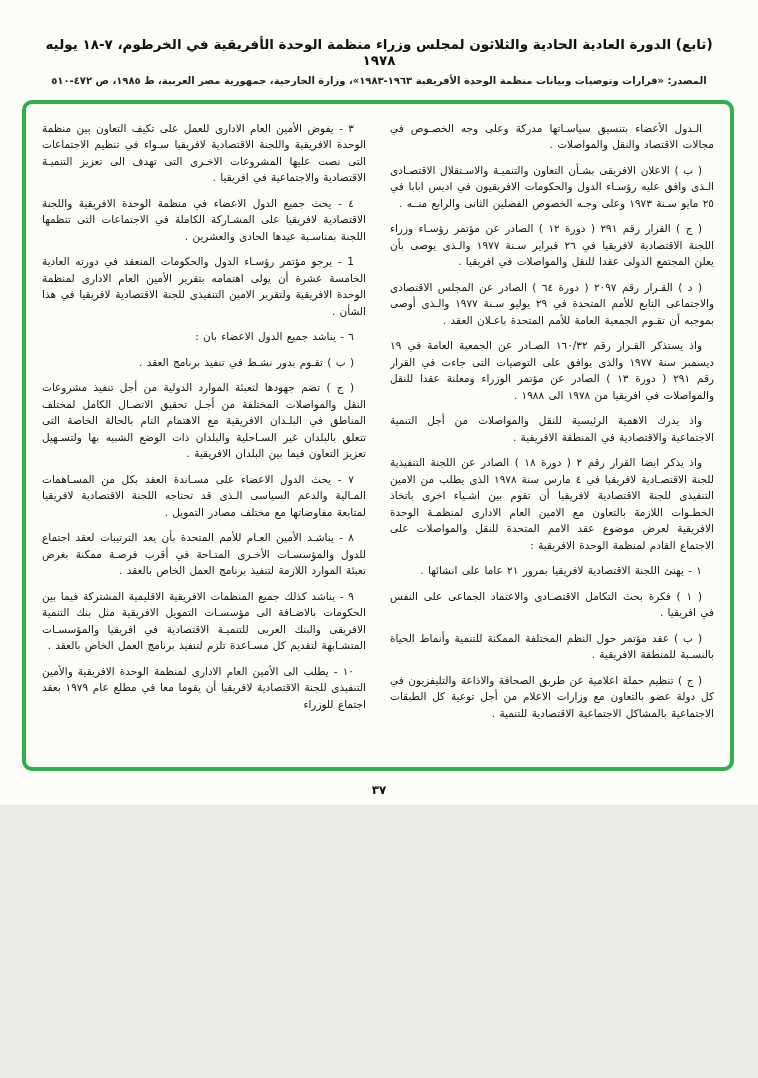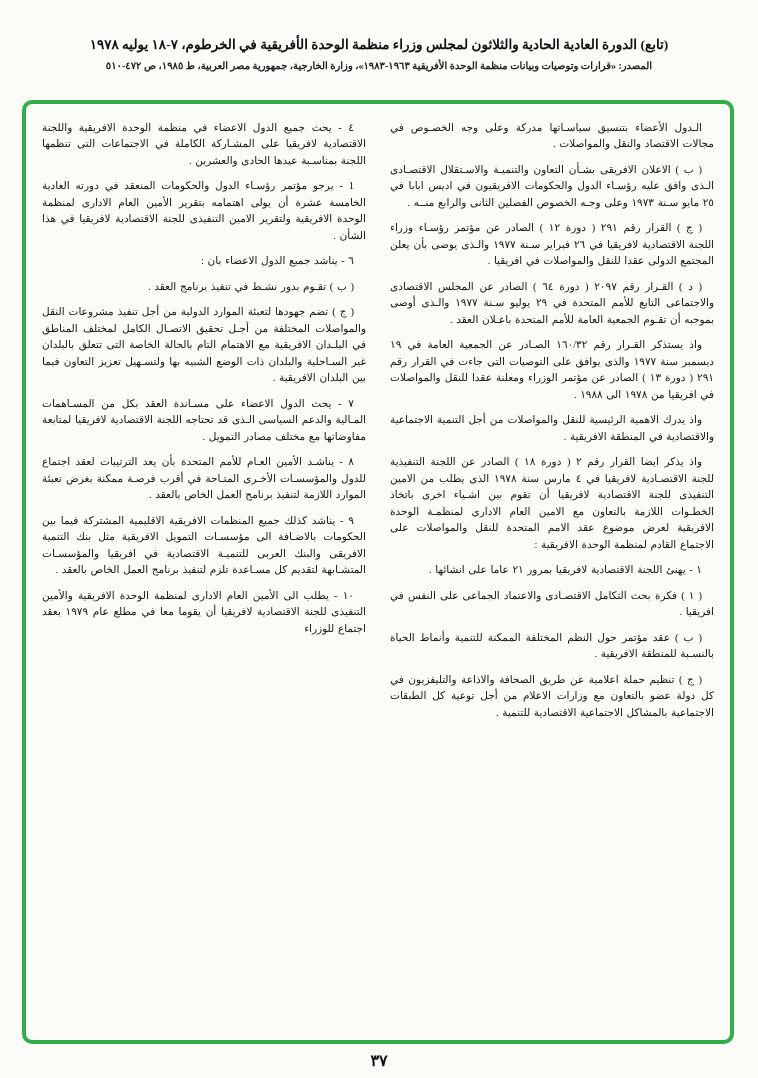--- a/index.html
+++ b/index.html
@@ -4,27 +4,26 @@
 <style>
   html, body {
     margin: 0;
     padding: 0;
     background: #e9e9e6;
     font-family: "DejaVu Sans", sans-serif;
   }
   .page {
     position: relative;
     width: 758px;
-    height: 1078px;
+    height: 805px;
     margin: 0 auto;
     background: #fbfbf8;
     direction: rtl;
     overflow: hidden;
     color: #1a1a1a;
-    font-family: Liberation Serif, serif;
   }
   .header {
     position: absolute;
     top: 36px;
     right: 28px;
     left: 28px;
     text-align: center;
     direction: rtl;
   }
   .header-title {
@@ -72,21 +71,21 @@
     word-spacing: 1px;
     color: #141414;
   }
   .page-number {
     position: absolute;
     bottom: 8px;
     left: 0;
     right: 0;
     text-align: center;
     font-weight: bold;
-    font-size: 16px;
+    font-size: 12px;
     color: #111;
   }
 </style>
 </head>
 <body>
 
 <div class="page">
 
   <div class="header">
     <div class="header-title">(تابع) الدورة العادية الحادية والثلاثون لمجلس وزراء منظمة الوحدة الأفريقية في الخرطوم، ٧-١٨ يوليه ١٩٧٨</div>
@@ -102,20 +101,21 @@
           <p class="para">( د ) القـرار رقم ٢٠٩٧ ( دورة ٦٤ ) الصادر عن المجلس الاقتصادى والاجتماعى التابع للأمم المتحدة في ٢٩ يوليو سـنة ١٩٧٧ والـذى أوصى بموجبه أن تقـوم الجمعية العامة للأمم المتحدة باعـلان العقد .</p>
           <p class="para">واذ يستذكر القـرار رقم ١٦٠/٣٢ الصـادر عن الجمعية العامة في ١٩ ديسمبر سنة ١٩٧٧ والذى يوافق على التوصيات التى جاءت في القرار رقم ٢٩١ ( دورة ١٣ ) الصادر عن مؤتمر الوزراء ومعلنة عقدا للنقل والمواصلات في افريقيا من ١٩٧٨ الى ١٩٨٨ .</p>
           <p class="para">واذ يدرك الاهمية الرئيسية للنقل والمواصلات من أجل التنمية الاجتماعية والاقتصادية في المنطقة الافريقية .</p>
           <p class="para">واذ يذكر ايضا القرار رقم ٢ ( دورة ١٨ ) الصادر عن اللجنة التنفيذية للجنة الاقتصـادية لافريقيا في ٤ مارس سنة ١٩٧٨ الذى يطلب من الامين التنفيذى للجنة الاقتصادية لافريقيا أن تقوم بين اشـياء اخرى باتخاذ الخطـوات اللازمة بالتعاون مع الامين العام الادارى لمنظمـة الوحدة الافريقية لعرض موضوع عقد الامم المتحدة للنقل والمواصلات على الاجتماع القادم لمنظمة الوحدة الافريقية :</p>
           <p class="para">١ - يهنئ اللجنة الاقتصادية لافريقيا بمرور ٢١ عاما على انشائها .</p>
           <p class="para">( ١ ) فكرة بحث التكامل الاقتصـادى والاعتماد الجماعى على النفس في افريقيا .</p>
           <p class="para">( ب ) عقد مؤتمر حول النظم المختلفة الممكنة للتنمية وأنماط الحياة بالنسـبة للمنطقة الافريقية .</p>
           <p class="para">( ج ) تنظيم حملة اعلامية عن طريق الصحافة والاذاعة والتليفزيون في كل دولة عضو بالتعاون مع وزارات الاعلام من أجل توعية كل الطبقات الاجتماعية بالمشاكل الاجتماعية الاقتصادية للتنمية .</p>
         </div>
       <div class="column">
+          <p class="para">٣ - يفوض الأمين العام الادارى للعمل على تكيف التعاون بين منظمة الوحدة الافريقية واللجنة الاقتصادية لافريقيا سـواء في تنظيم الاجتماعات التى نصت عليها المشروعات الاخـرى التى تهدف الى تعزيز التنميـة الاقتصادية والاجتماعية في افريقيا .</p>
           <p class="para">٤ - يحث جميع الدول الاعضاء في منظمة الوحدة الافريقية واللجنة الاقتصادية لافريقيا على المشـاركة الكاملة في الاجتماعات التى تنظمها اللجنة بمناسـبة عيدها الحادى والعشرين .</p>
           <p class="para">1 - يرجو مؤتمر رؤسـاء الدول والحكومات المنعقد في دورته العادية الخامسة عشرة أن يولى اهتمامه بتقرير الأمين العام الادارى لمنظمة الوحدة الافريقية ولتقرير الامين التنفيذى للجنة الاقتصادية لافريقيا في هذا الشأن .</p>
           <p class="para">٦ - يناشد جميع الدول الاعضاء بان :</p>
           <p class="para">( ب ) تقـوم بدور نشـط في تنفيذ برنامج العقد .</p>
           <p class="para">( ج ) تضم جهودها لتعبئة الموارد الدولية من أجل تنفيذ مشروعات النقل والمواصلات المختلفة من أجـل تحقيق الاتصـال الكامل لمختلف المناطق في البلـدان الافريقية مع الاهتمام التام بالحالة الخاصة التى تتعلق بالبلدان غير السـاحلية والبلدان ذات الوضع الشبيه بها ولتسـهيل تعزيز التعاون فيما بين البلدان الافريقية .</p>
           <p class="para">٧ - يحث الدول الاعضاء على مسـاندة العقد بكل من المسـاهمات المـالية والدعم السياسى الـذى قد تحتاجه اللجنة الاقتصادية لافريقيا لمتابعة مفاوضاتها مع مختلف مصادر التمويل .</p>
           <p class="para">٨ - يناشـد الأمين العـام للأمم المتحدة بأن يعد الترتيبات لعقد اجتماع للدول والمؤسسـات الأخـرى المتـاحة في أقرب فرصـة ممكنة بغرض تعبئة الموارد اللازمة لتنفيذ برنامج العمل الخاص بالعقد .</p>
           <p class="para">٩ - يناشد كذلك جميع المنظمات الافريقية الاقليمية المشتركة فيما بين الحكومات بالاضـافة الى مؤسسـات التمويل الافريقية مثل بنك التنمية الافريقى والبنك العربى للتنميـة الاقتصادية في افريقيا والمؤسسـات المتشـابهة لتقديم كل مسـاعدة تلزم لتنفيذ برنامج العمل الخاص بالعقد .</p>
           <p class="para">١٠ - يطلب الى الأمين العام الادارى لمنظمة الوحدة الافريقية والأمين التنفيذى للجنة الاقتصادية لافريقيا أن يقوما معا في مطلع عام ١٩٧٩ بعقد اجتماع للوزراء</p>
         </div>

